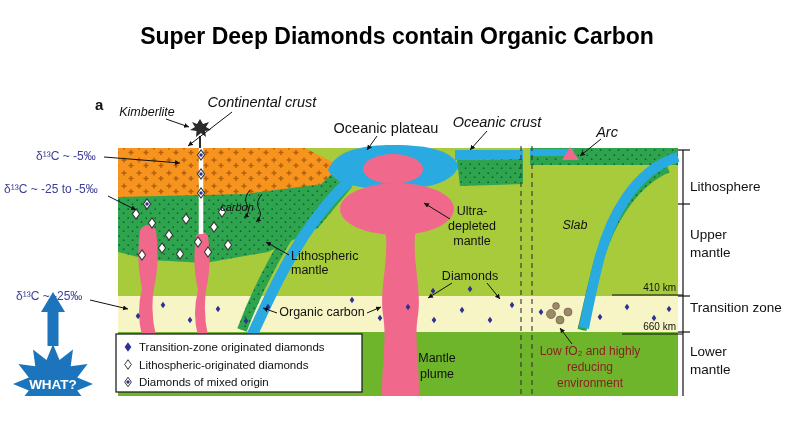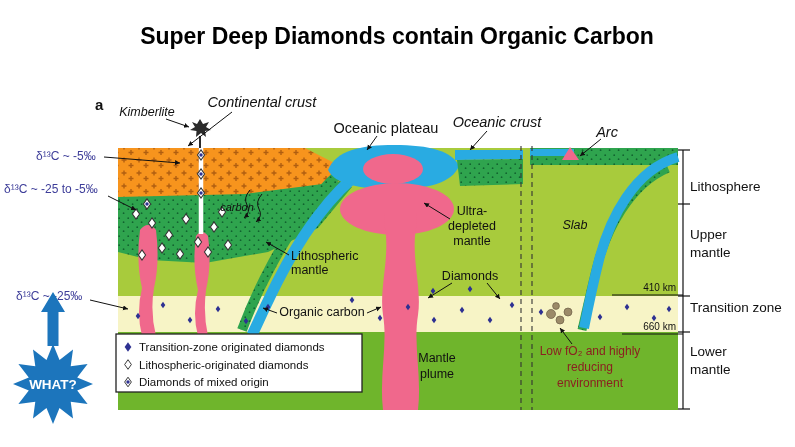--- a/index.html
+++ b/index.html
@@ -1,16 +1,16 @@
 <!DOCTYPE html>
 <html><head>
 <meta charset="utf-8">
 <style>
   html,body{margin:0;padding:0;background:#fff;}
-  .page{position:relative;width:795px;height:447px;background:#fff;overflow:hidden;
+  .page{position:relative;width:795px;height:396px;background:#fff;overflow:hidden;
         font-family:"Liberation Sans",sans-serif;}
   svg{display:block;}
   svg text{font-family:"Liberation Sans",sans-serif;}
   .t-title{font-size:23px;font-weight:600;fill:#000;}
   .t-a{font-size:15px;font-weight:bold;fill:#111;}
   .t-lbl{font-size:12.5px;fill:#111;}
   .t-lbl-lg{font-size:14.5px;fill:#111;}
   .t-it{font-style:italic;}
   .t-axis{font-size:13.5px;fill:#111;}
   .t-sm{font-size:10px;fill:#111;}

